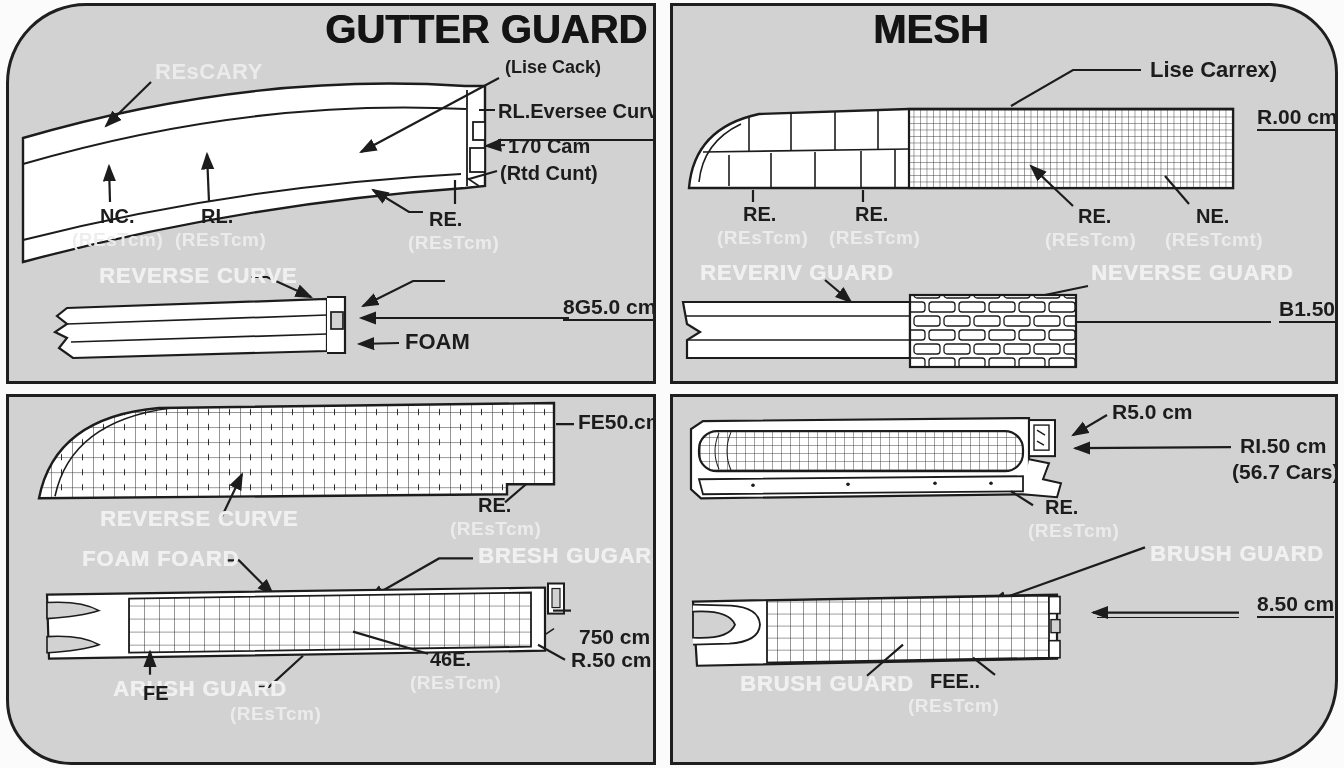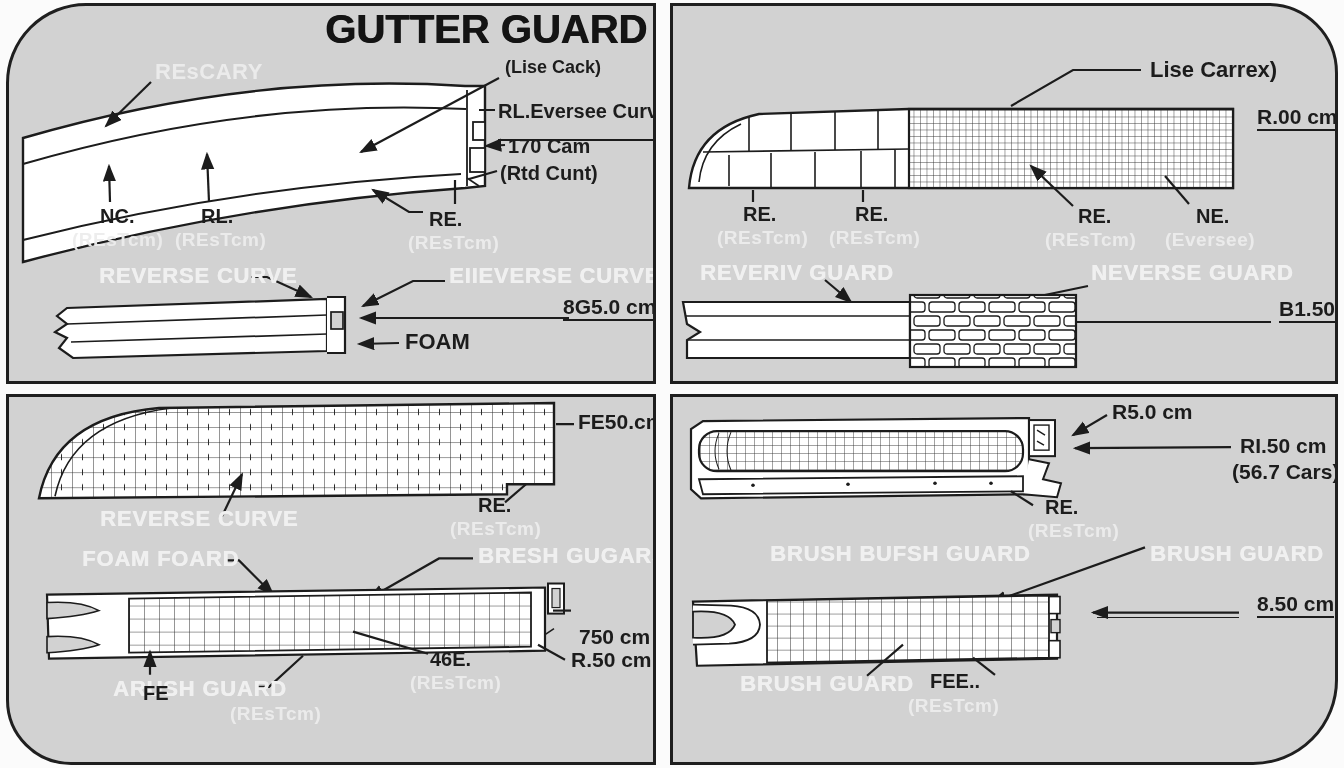--- a/index.html
+++ b/index.html
@@ -70,21 +70,20 @@
     <div class="lbl t-black t-under" style="left:489px;top:95px;">RL.Eversee Curv</div>
     <div class="lbl t-black" style="left:499px;top:130px;">170 Cam</div>
     <div class="lbl t-black" style="left:491px;top:157px;">(Rtd Cunt)</div>
     <div class="lbl t-black" style="left:91px;top:200px;">NC.</div>
     <div class="lbl t-ghost" style="left:63px;top:224px;">(REsTcm)</div>
     <div class="lbl t-black" style="left:192px;top:200px;">RL.</div>
     <div class="lbl t-ghost" style="left:166px;top:224px;">(REsTcm)</div>
     <div class="lbl t-black" style="left:420px;top:203px;">RE.</div>
     <div class="lbl t-ghost" style="left:399px;top:227px;">(REsTcm)</div>
     <div class="lbl t-white" style="left:90px;top:258px;">REVERSE CURVE</div>
-    <div class="lbl t-white" style="left:440px;top:258px;">EIIEVERSE CURVE</div>
     <div class="lbl t-dim" style="left:554px;top:290px;">8G5.0 cm</div>
     <div class="lbl t-black" style="left:396px;top:324px;font-size:22px;">FOAM</div>
   </div>
 
   <div class="panel" id="panel-tr">
     <svg viewBox="0 0 662 375" preserveAspectRatio="none">
       <defs>
         <marker id="aTR" markerWidth="9" markerHeight="8" refX="7" refY="3" orient="auto">
           <path d="M0,0 L8,3 L0,6 Z" fill="#1c1c1c"></path>
         </marker>
@@ -126,30 +125,31 @@
         <path d="M415,280 L348,294 L306,328" marker-end="url(#aTR)"></path>
         <path d="M598,316 L266,316" marker-end="url(#aTR)"></path>
       </g>
       <g stroke="#1c1c1c" stroke-width="2.2">
         <path d="M10,296 L237,296 L237,352 L14,352 L14,334 L27,326 L14,318 Z" fill="#ffffff"></path>
         <path d="M12,310 L237,310" fill="none" stroke-width="1.7"></path>
         <path d="M14,334 L237,334" fill="none" stroke-width="1.7"></path>
         <rect x="237" y="289" width="166" height="72" fill="url(#bTR)"></rect>
       </g>
     </svg>
+    <div class="lbl t-title" style="left:200px;top:2px;">MESH</div>
     <div class="lbl t-black" style="left:477px;top:52px;font-size:22px;">Lise Carrex)</div>
     <div class="lbl t-dim" style="left:584px;top:100px;">R.00 cm</div>
     <div class="lbl t-black" style="left:70px;top:198px;">RE.</div>
     <div class="lbl t-ghost" style="left:44px;top:222px;">(REsTcm)</div>
     <div class="lbl t-black" style="left:182px;top:198px;">RE.</div>
     <div class="lbl t-ghost" style="left:156px;top:222px;">(REsTcm)</div>
     <div class="lbl t-black" style="left:405px;top:200px;">RE.</div>
     <div class="lbl t-ghost" style="left:372px;top:224px;">(REsTcm)</div>
     <div class="lbl t-black" style="left:523px;top:200px;">NE.</div>
-    <div class="lbl t-ghost" style="left:492px;top:224px;">(Eversee)</div>
+    <div class="lbl t-ghost" style="left:492px;top:224px;">(REsTcmt)</div>
     <div class="lbl t-white" style="left:27px;top:255px;">REVERIV GUARD</div>
     <div class="lbl t-white" style="left:418px;top:255px;">NEVERSE GUARD</div>
     <div class="lbl t-dim" style="left:606px;top:292px;">B1.50 cmt</div>
   </div>
 
   <div class="panel" id="panel-bl">
     <svg viewBox="0 0 644 364" preserveAspectRatio="none">
       <defs>
         <marker id="aBL" markerWidth="9" markerHeight="8" refX="7" refY="3" orient="auto">
           <path d="M0,0 L8,3 L0,6 Z" fill="#1c1c1c"></path>
@@ -256,21 +256,20 @@
         <path d="M566,220 L424,220" stroke-width="1"></path>
         <path d="M194,278 L230,247"></path>
         <path d="M300,260 L322,277"></path>
       </g>
     </svg>
     <div class="lbl t-dim-plain" style="left:439px;top:4px;">R5.0 cm</div>
     <div class="lbl t-dim-plain" style="left:567px;top:38px;">RI.50 cm</div>
     <div class="lbl t-black" style="left:559px;top:64px;font-size:21px;">(56.7 Cars)</div>
     <div class="lbl t-black" style="left:372px;top:100px;">RE.</div>
     <div class="lbl t-ghost" style="left:355px;top:124px;">(REsTcm)</div>
-    <div class="lbl t-white" style="left:97px;top:145px;">BRUSH BUFSH GUARD</div>
     <div class="lbl t-white" style="left:477px;top:145px;">BRUSH GUARD</div>
     <div class="lbl t-dim" style="left:584px;top:196px;">8.50 cm</div>
     <div class="lbl t-white" style="left:67px;top:275px;">BRUSH GUARD</div>
     <div class="lbl t-black" style="left:257px;top:274px;">FEE..</div>
     <div class="lbl t-ghost" style="left:235px;top:299px;">(REsTcm)</div>
   </div>
 
 </div>
 
 </body></html>

